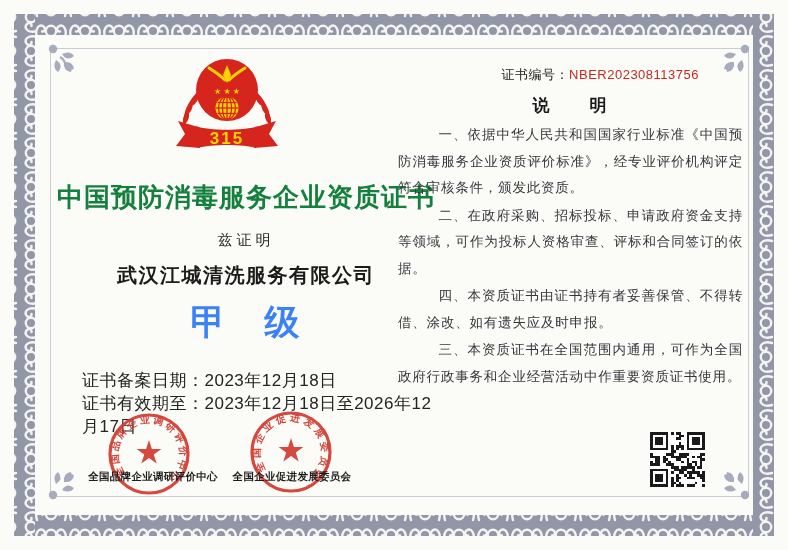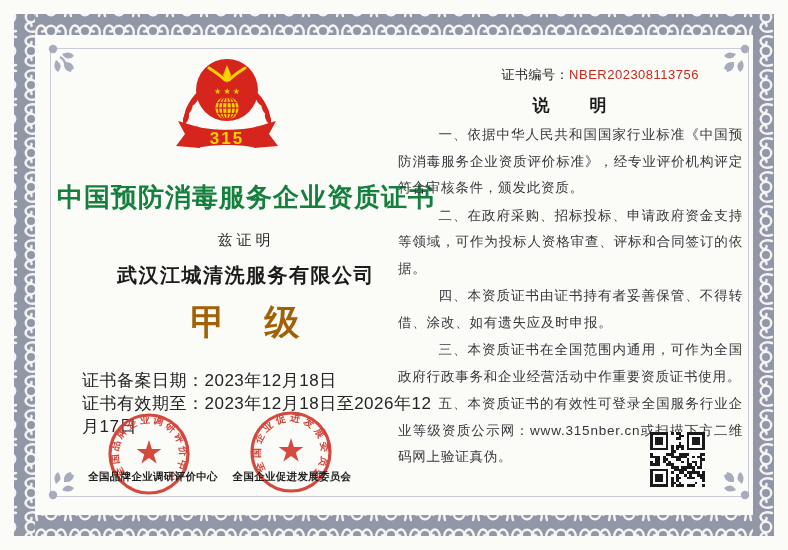--- a/index.html
+++ b/index.html
@@ -17,21 +17,21 @@
   .left-col{position:absolute;left:52px;top:0;width:388px;height:550px;}
   .right-col{position:absolute;left:398px;top:0;width:345px;height:550px;}
 
   .cert-title{position:absolute;top:180px;left:0;width:100%;text-align:center;
               font-size:26px;font-weight:bold;letter-spacing:1px;color:#15803d;}
   .certify{position:absolute;top:231px;left:0;width:100%;text-align:center;
            font-size:15px;letter-spacing:4px;color:#2a2a2a;}
   .company{position:absolute;top:262px;left:0;width:100%;text-align:center;
            font-size:20px;font-weight:bold;letter-spacing:1.5px;color:#1b1b1b;}
   .grade{position:absolute;top:299px;left:0;width:100%;text-align:center;
-         font-size:35px;font-weight:bold;color:#a16207;letter-spacing:2px;}
+         font-size:35px;font-weight:bold;color:#3b82f6;letter-spacing:2px;}
   .dates{position:absolute;top:369px;left:30px;font-size:17px;line-height:23px;
          color:#242424;letter-spacing:0.5px;}
   .seal-caption{position:absolute;font-size:10.5px;font-weight:bold;color:#1d1d1d;
                 text-align:center;letter-spacing:0.3px;}
 
   .cert-no{position:absolute;top:66px;right:44px;font-size:13px;letter-spacing:0.5px;}
   .cert-no .num{color:#c8281e;}
   .notes-heading{position:absolute;top:94px;left:0;width:100%;text-align:center;
                  font-size:17px;font-weight:bold;letter-spacing:2px;color:#1b1b1b;}
   .notes-body{position:absolute;top:122px;left:0;width:345px;font-size:13.5px;
@@ -192,21 +192,20 @@
       <span>证书编号：</span><span class="num">NBER202308113756</span>
     </div>
 
     <div class="notes-heading">说　　明</div>
 
     <div class="notes-body">
       <p>一、依据中华人民共和国国家行业标准《中国预防消毒服务企业资质评价标准》，经专业评价机构评定符合审核条件，颁发此资质。</p>
       <p>二、在政府采购、招标投标、申请政府资金支持等领域，可作为投标人资格审查、评标和合同签订的依据。</p>
       <p>四、本资质证书由证书持有者妥善保管、不得转借、涂改、如有遗失应及时申报。</p>
       <p>三、本资质证书在全国范围内通用，可作为全国政府行政事务和企业经营活动中作重要资质证书使用。</p>
-      <p>五、本资质证书的有效性可登录全国服务行业企业等级资质公示网：www.315nber.cn或扫描下方二维码网上验证真伪。</p>
     </div>
 
     <svg class="abs" width="55" height="55" viewBox="0 0 21 21" shape-rendering="crispEdges" style="left:252px;top:432px;">
       <rect x="0" y="0" width="21" height="21" fill="#ffffff"></rect>
       <g fill="#1a1a1a">
         <rect x="0" y="0" width="7" height="7"></rect>
           <rect x="14" y="0" width="7" height="7"></rect>
           <rect x="0" y="14" width="7" height="7"></rect>
       </g>
       <g fill="#ffffff">

